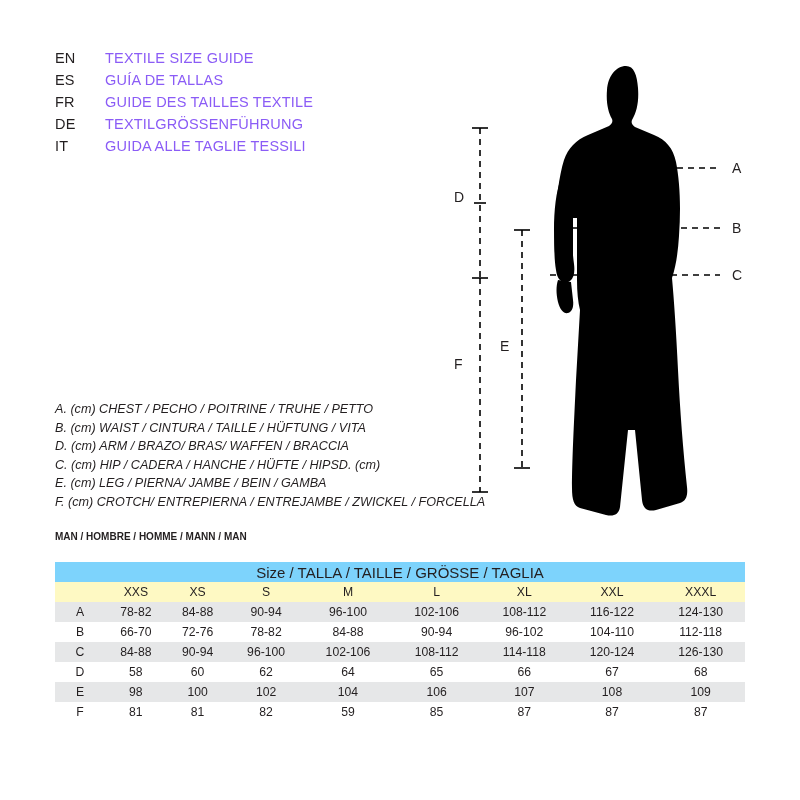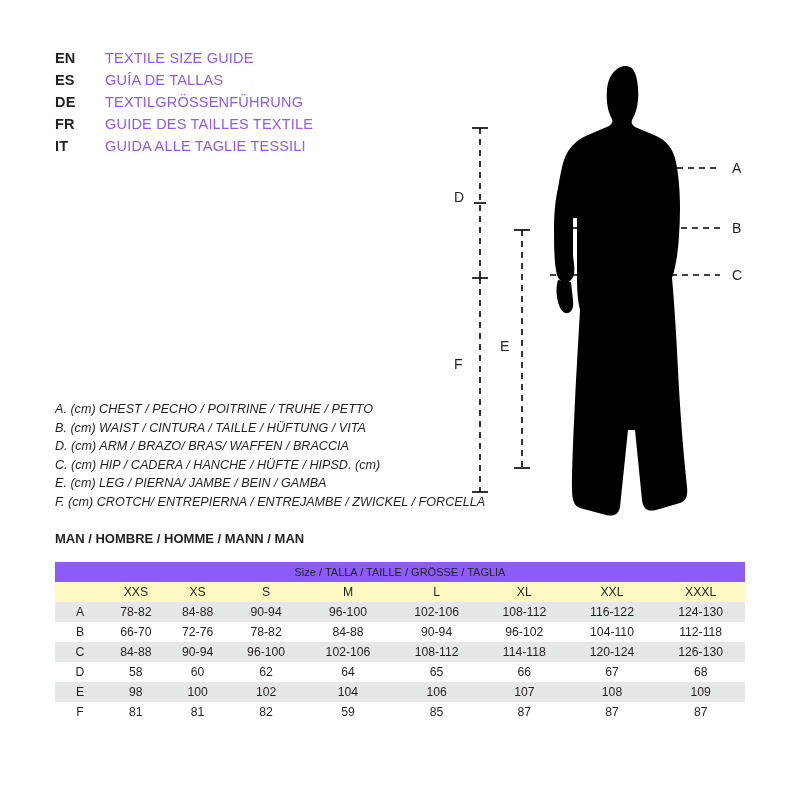--- a/index.html
+++ b/index.html
@@ -31,21 +31,20 @@
     display: flex;
     align-items: baseline;
     height: 22px;
     font-size: 14.5px;
     letter-spacing: 0.2px;
   }
   .title-lang {
     width: 50px;
     flex: 0 0 50px;
     color: #231f20;
-    font-weight: bold;
   }
   .title-text {
     color: #8b5cf6;
   }
 
   
   .legend {
     position: absolute;
     left: 55px;
     top: 400px;
@@ -54,21 +53,21 @@
   .legend-row {
     font-size: 12.6px;
     line-height: 18.5px;
     white-space: nowrap;
     font-style: italic;
   }
   .legend-gender {
     position: absolute;
     left: 55px;
     top: 531px;
-    font-size: 13px;
+    font-size: 10px;
     font-weight: bold;
   }
 
   
   .figure {
     position: absolute;
     left: 430px;
     top: 30px;
     width: 340px;
     height: 500px;
@@ -88,25 +87,25 @@
     font-size: 12.2px;
   }
   table.size-table td, table.size-table th {
     padding: 0;
     height: 20px;
     text-align: center;
     font-weight: normal;
     color: #231f20;
   }
   .hdr-row td {
-    background: #8b5cf6;
+    background: #7dd3fc;
     height: 21px;
     text-align: left;
     padding-left: 8px;
-    font-size: 11px;
+    font-size: 15px;
     color: #231f20;
   }
   .cols-row td {
     background: #fef9c3;
     height: 22px;
   }
   .row-alt td { background: #e6e7e8; }
   .row-plain td { background: #ffffff; }
   .lbl-cell {
     text-align: left;
@@ -122,26 +121,26 @@
   <div class="titles">
     <div class="title-row">
       <span class="title-lang">EN</span>
       <span class="title-text">TEXTILE SIZE GUIDE</span>
     </div>
     <div class="title-row">
       <span class="title-lang">ES</span>
       <span class="title-text">GUÍA DE TALLAS</span>
     </div>
     <div class="title-row">
+      <span class="title-lang">FR</span>
+      <span class="title-text">GUIDE DES TAILLES TEXTILE</span>
+    </div>
+    <div class="title-row">
       <span class="title-lang">DE</span>
       <span class="title-text">TEXTILGRÖSSENFÜHRUNG</span>
-    </div>
-    <div class="title-row">
-      <span class="title-lang">FR</span>
-      <span class="title-text">GUIDE DES TAILLES TEXTILE</span>
     </div>
     <div class="title-row">
       <span class="title-lang">IT</span>
       <span class="title-text">GUIDA ALLE TAGLIE TESSILI</span>
     </div>
   </div>
 
   <div class="legend">
     <div class="legend-row">A. (cm) CHEST / PECHO / POITRINE / TRUHE / PETTO</div>
     <div class="legend-row">B. (cm) WAIST / CINTURA / TAILLE / HÜFTUNG / VITA</div>

